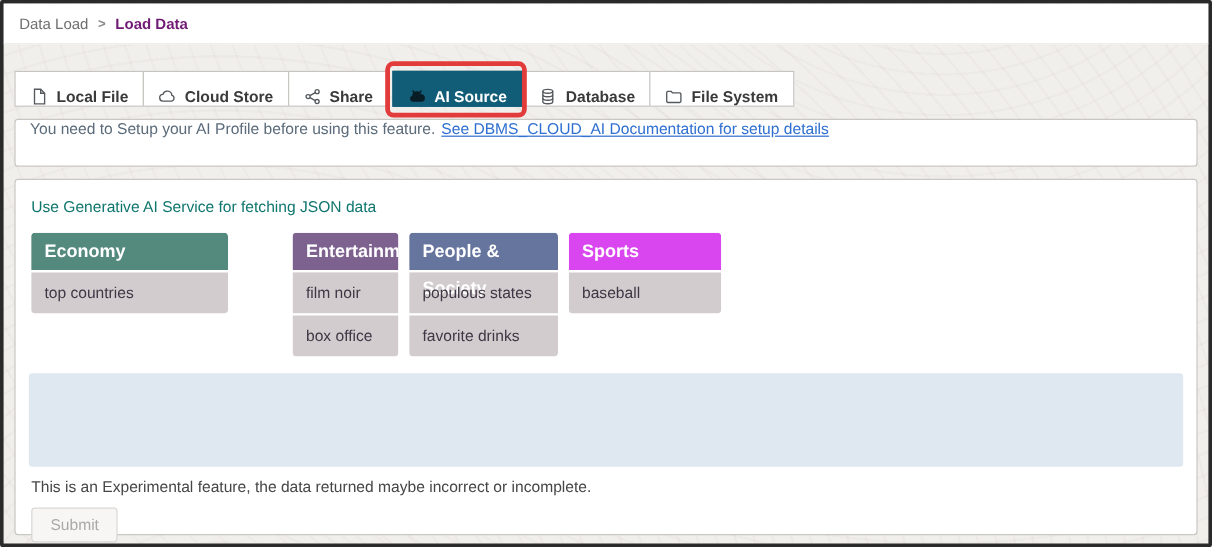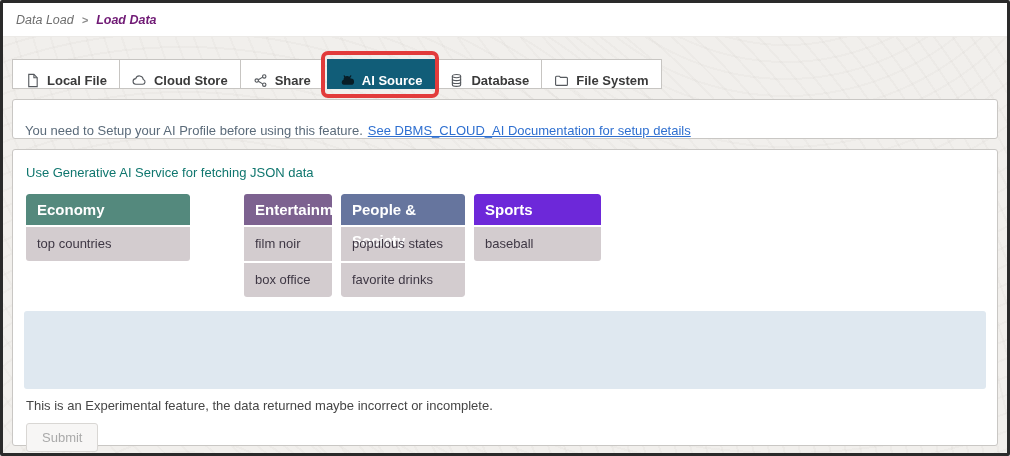--- a/index.html
+++ b/index.html
@@ -11,21 +11,21 @@
     border:3px solid #2a2a2a; border-radius:2px; overflow:hidden;
     background-color:#f1efec;
     background-image:
       repeating-radial-gradient(circle at 18% 130%, rgba(120,110,100,0.04) 0 2px, transparent 2px 15px),
       repeating-radial-gradient(circle at 78% -40%, rgba(120,110,100,0.035) 0 2px, transparent 2px 17px);
   }
 
   
   .crumb-bar {
     height:34px; background:#ffffff; border-bottom:1px solid #eceae7;
-    display:flex; align-items:center; padding-left:13px; font-size:12.5px;font-style:italic;
+    display:flex; align-items:center; padding-left:13px; font-size:12.5px;
   }
   .crumb-parent { color:#6e6e6e; }
   .crumb-sep { color:#8a8a8a; margin:0 8px; font-size:11px; font-weight:bold; }
   .crumb-current { color:#701a75; font-weight:bold; }
 
   
   .tabbar { display:flex; margin:22px 8px 0 9px; position:relative; }
   .tab {
     display:flex; align-items:flex-end; gap:7px; height:30px; padding:0 12px;
     background:#ffffff; border:1px solid #c7c5c2; margin-left:-1px;
@@ -39,21 +39,21 @@
   .tab .ticon { display:inline-flex; width:15px; height:15px; }
   .annotated::after {
     content:""; position:absolute; left:-7px; right:-5px; top:-9px; bottom:-10px;
     border:4px solid var(--annotation_red,#e23b3b); border-radius:7px; pointer-events:none;
   }
 
   
   .notice {
     margin:10px 9px 0 9px; height:40px; background:#ffffff;
     border:1px solid #c9c7c4; border-radius:3px;
-    display:flex; align-items:flex-end; padding:0 12px; font-size:13px; color:#5b6b7a;
+    display:flex; align-items:flex-start; padding:0 12px; font-size:13px; color:#5b6b7a;
   }
   .notice a { color:var(--link_blue,#2e6fd0); text-decoration:underline; margin-left:5px; }
 
   
   .panel {
     margin:10px 9px 0 9px; height:297px; background:#ffffff;
     border:1px solid #c9c7c4; border-radius:3px; padding:12px 11px;
   }
   .panel-heading { font-size:13px; color:#0f766e; margin:3px 0 14px 2px; }
 
@@ -170,21 +170,21 @@
         <div class="card-header" style="background-color: rgb(125, 98, 144);">Entertainment</div>
         <div class="card-item">film noir</div>
         <div class="card-item">box office</div>
       </div>
       <div class="card">
         <div class="card-header" style="background-color: rgb(102, 117, 158);">People &amp; Society</div>
         <div class="card-item">populous states</div>
         <div class="card-item">favorite drinks</div>
       </div>
       <div class="card">
-        <div class="card-header" style="background-color: #6d28d9;">Sports</div>
+        <div class="card-header" style="background-color: #d946ef;">Sports</div>
         <div class="card-item">baseball</div>
       </div>
     </div>
 
     <textarea class="prompt" placeholder="" style=""></textarea>
 
     <div class="disclaimer">This is an Experimental feature, the data returned maybe incorrect or incomplete.</div>
 
     <button class="submit-btn" disabled="">Submit</button>
   </div>

